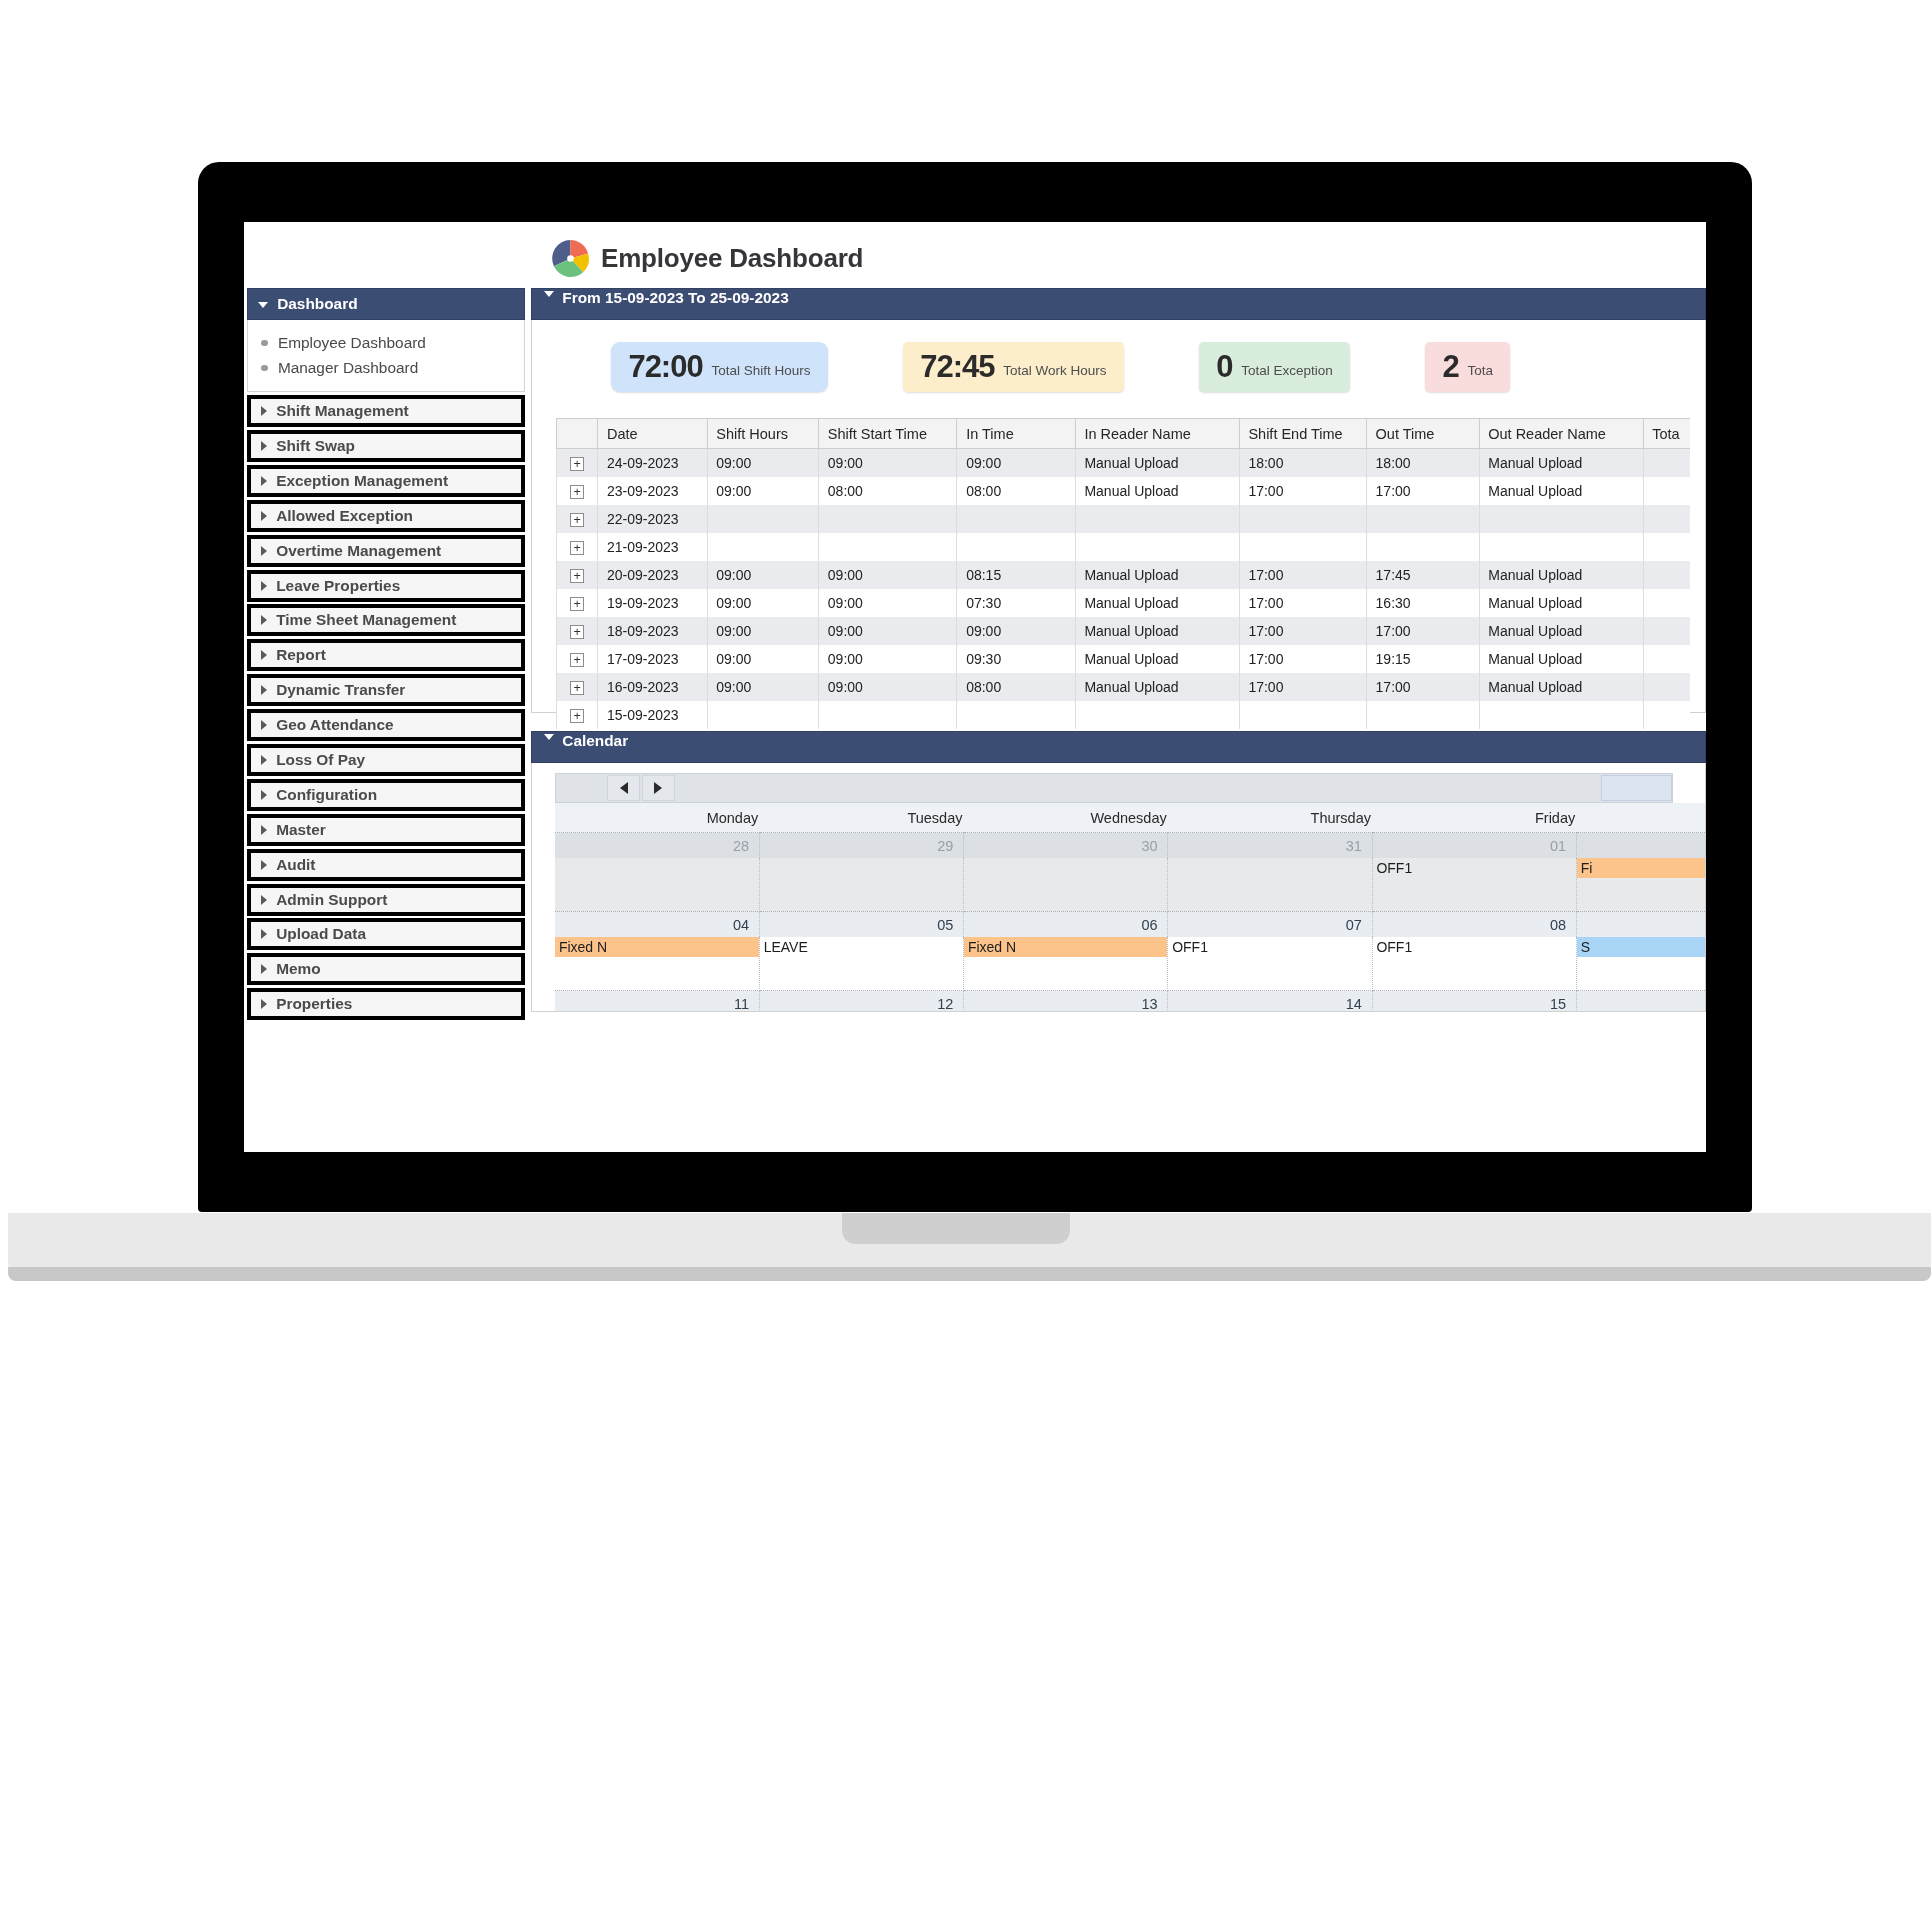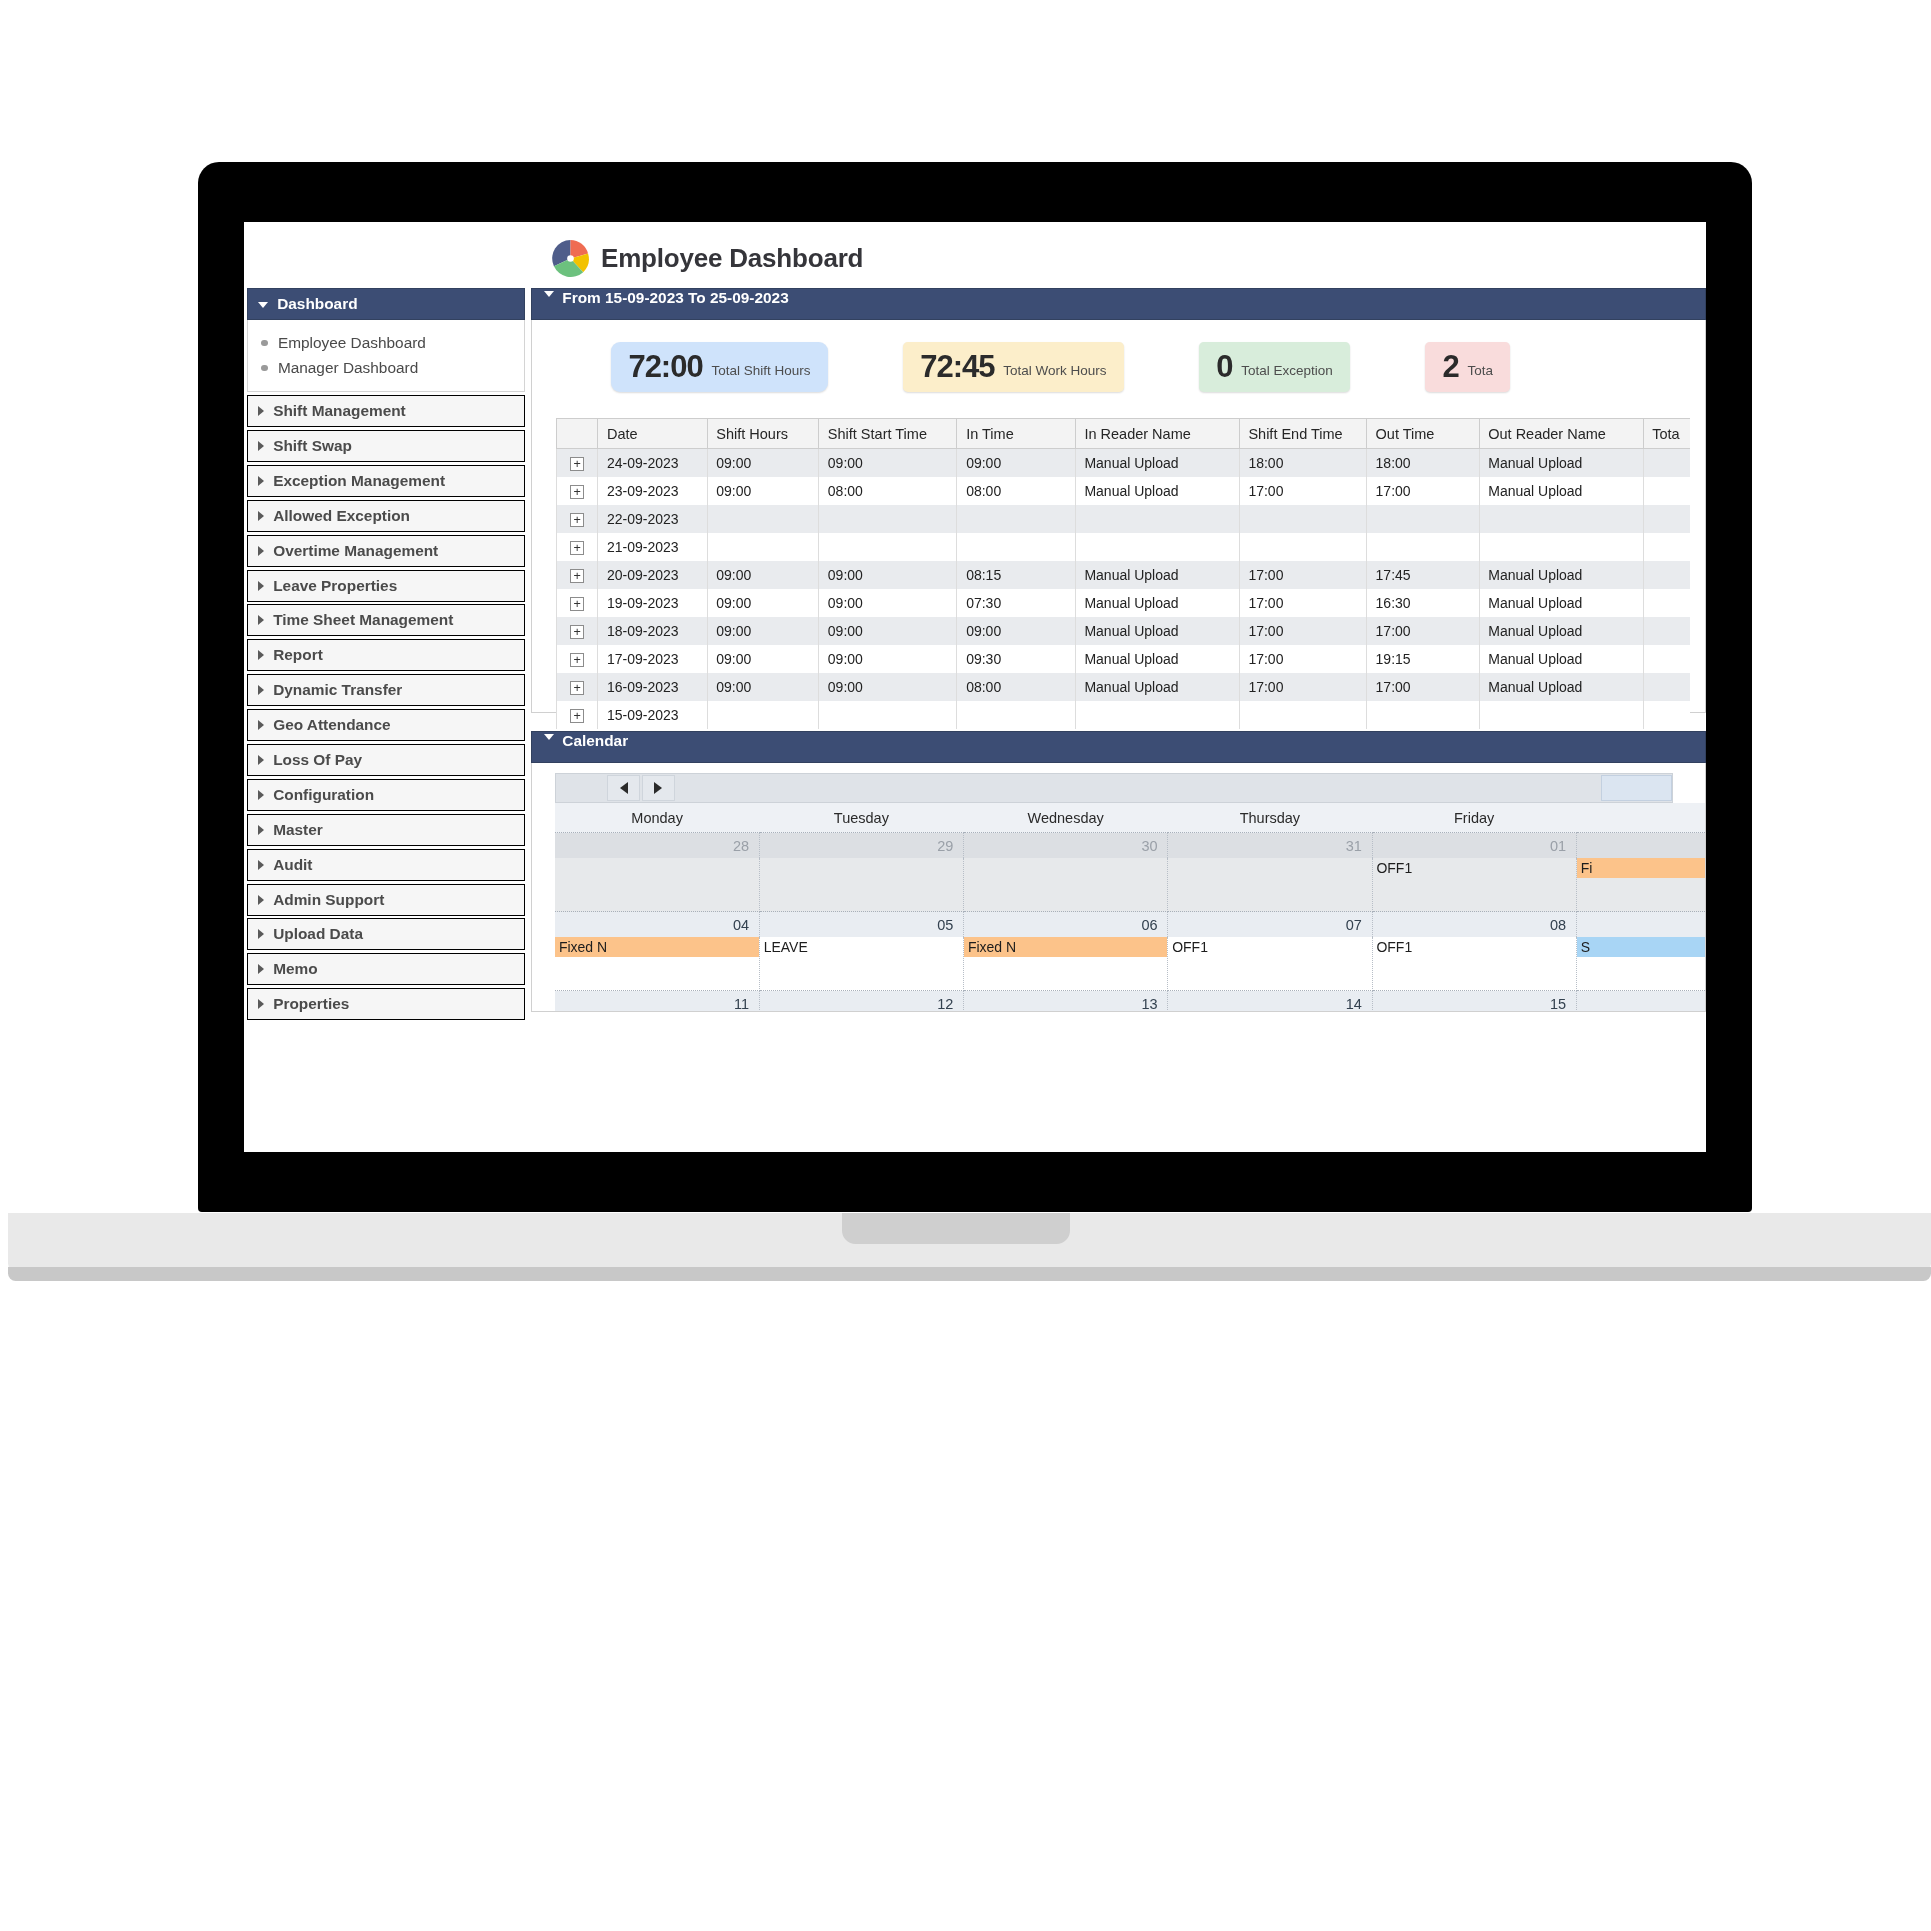--- a/index.html
+++ b/index.html
@@ -129,21 +129,21 @@
   .sub-bullet {
     width: 6.8px; height: 6.8px;
     border-radius: 50%;
     background: #9a9a9a;
     margin-right: 9.7px;
   }
   .side-item {
     height: 32px;
     margin-top: 2.9px;
     background: #f6f6f6;
-    border: 1px solid #000000;
+    border: 4px solid #000000;
     display: flex;
     align-items: center;
     padding-left: 10.6px;
     font-size: 15.4px;
     font-weight: bold;
     color: #4b4b4b;
   }
   .side-item .caret-right {
     width: 0; height: 0;
     border-top: 5.8px solid transparent;
@@ -313,21 +313,21 @@
     width: 1226px;
     font-size: 14px;
   }
   table.cal th.daycol {
     height: 30px;
     background: #eef1f5;
     border-bottom: 1px dotted #a8b0ba;
     font-weight: normal;
     font-size: 14.5px;
     color: #2a2a2a;
-    text-align: center;
+    text-align: right;
     width: 175px;
   }
   td.datecell {
     height: 25px;
     text-align: right;
     padding-right: 9.7px;
     font-size: 14.5px;
     border-right: 1px dotted #b7bec7;
   }
   td.eventcell {

